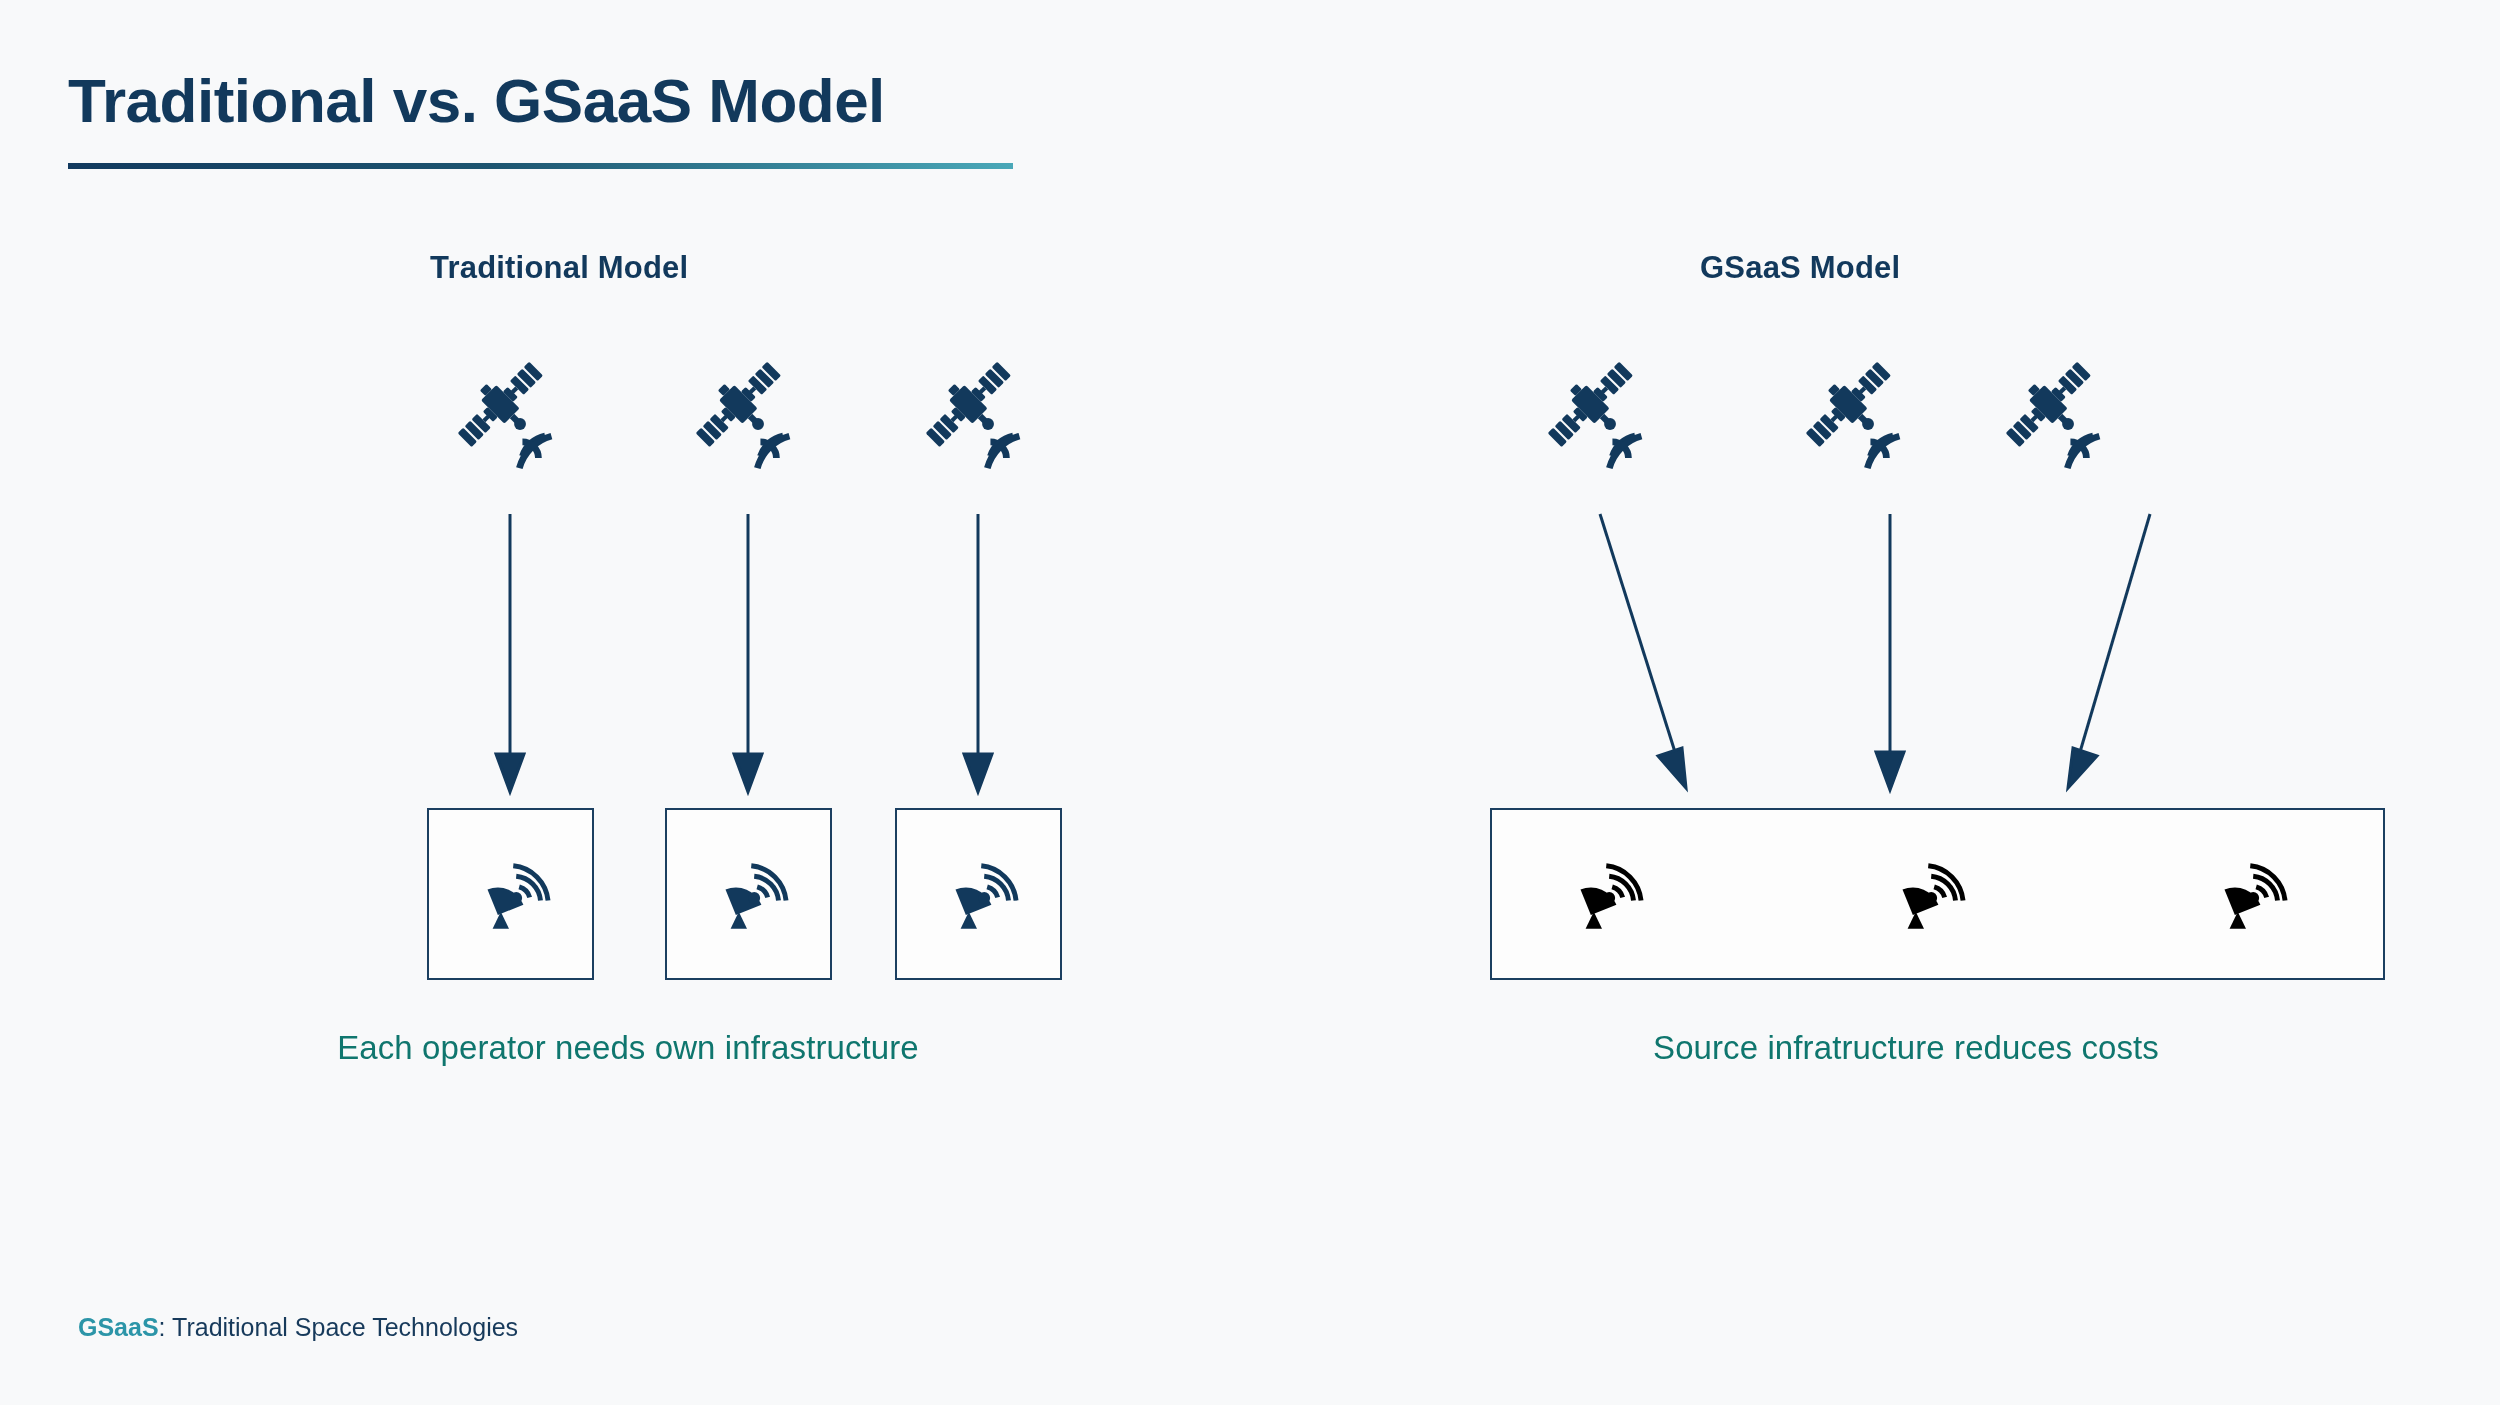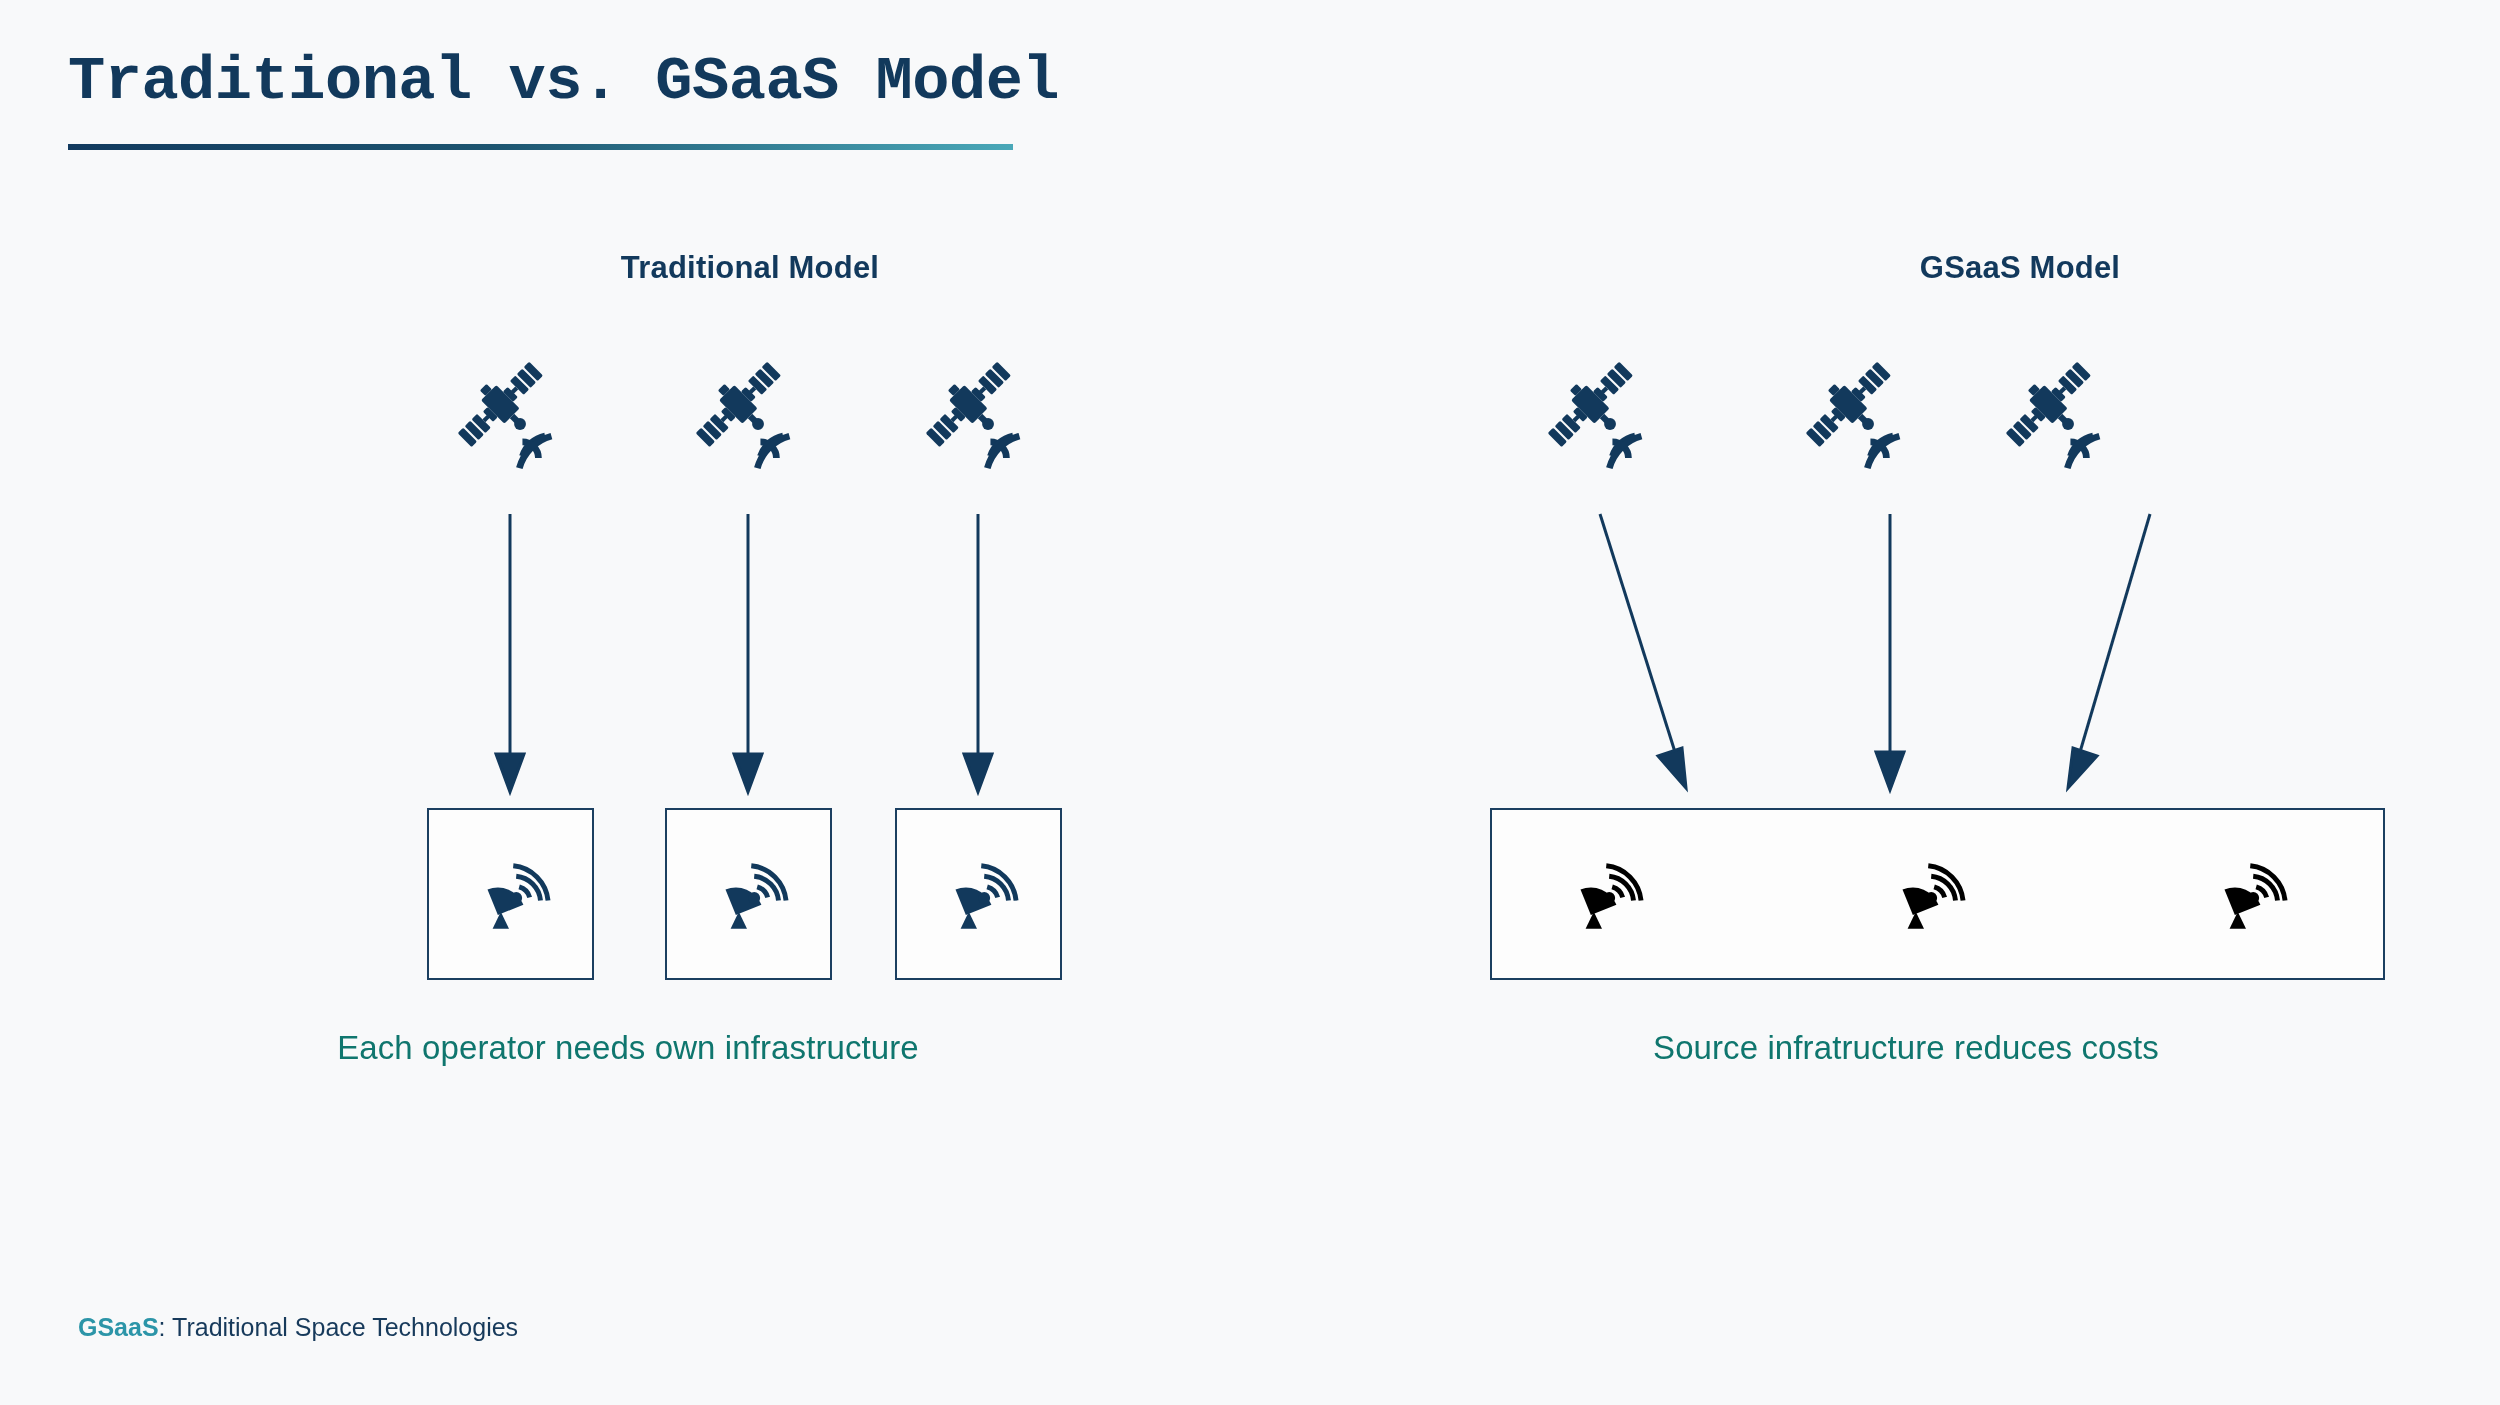--- a/index.html
+++ b/index.html
@@ -12,23 +12,22 @@
     background: #f8f9fa;
     font-family: "Liberation Sans", sans-serif;
     overflow: hidden;
     position: relative;
   }
 
   
   #title-block {
     position: absolute;
     left: 68px;
-    top: 49px;
+    top: 68px;
     width: 1200px;
-    font-family: Liberation Mono, monospace;
   }
   #page-title {
     font-size: 62px;
     font-weight: bold;
     color: #12395c;
     letter-spacing: -0.5px;
     line-height: 1.05;
     white-space: nowrap;
   }
   #title-rule {
@@ -43,21 +42,20 @@
     position: absolute;
     top: 250px;
   }
   #panel-traditional { left: 220px;  width: 1060px; }
   #panel-gsaas       { left: 1490px; width: 1060px; }
 
   .panel-heading {
     font-size: 31px;
     font-weight: bold;
     color: #12395c;
-    text-align: center;
     width: 640px;
     margin: 0 auto;
     letter-spacing: 0.2px;
   }
   #panel-gsaas .panel-heading { width: 640px; }
 
   
   .sat-row {
     position: relative;
     height: 150px;

